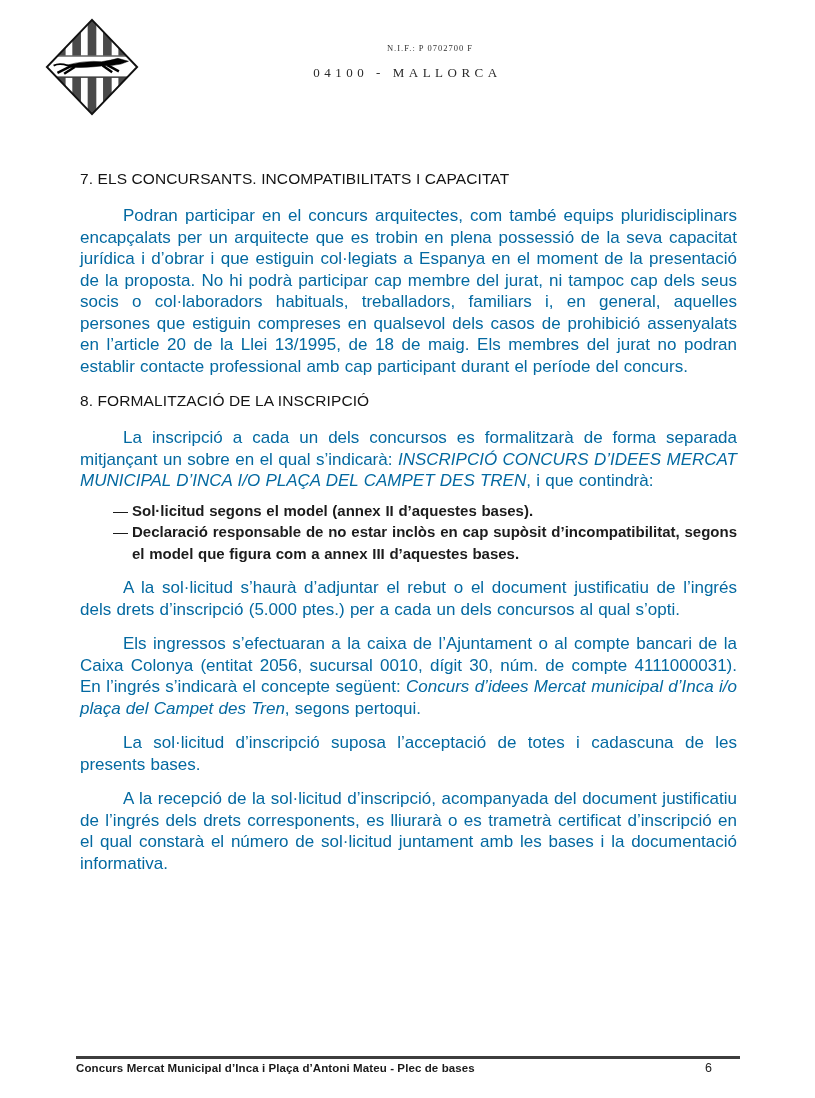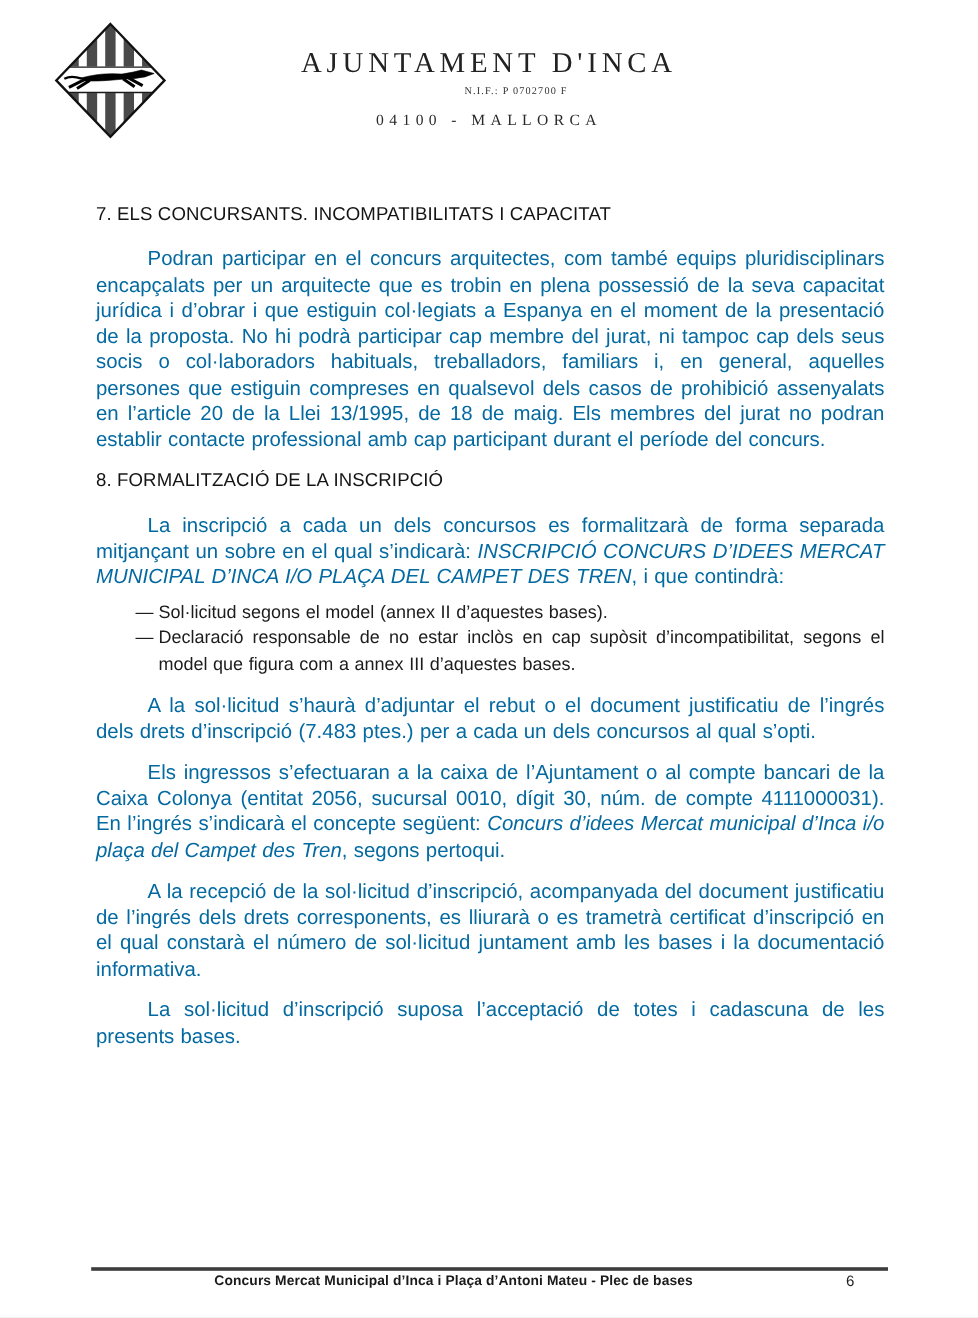--- a/index.html
+++ b/index.html
@@ -64,35 +64,35 @@
     list-style: none;
     margin: -5px 0 13px 0;
     padding-left: 33px;
   }
   ul.dash-list li {
     display: flex;
     font-size: 15px; line-height: 21.5px;
     color: #1c1c1c;
   }
   ul.dash-list .dash { width: 19px; flex: 0 0 19px; }
-  ul.dash-list .li-text { flex: 1; text-align: justify; word-spacing: 0.5px; }
+  ul.dash-list .li-text { flex: 1; text-align: justify; word-spacing: 0.5px; font-weight: bold; }
 
   
   .footer-rule {
     position: absolute; left: 76px; top: 1056px;
     width: 664px; height: 3px;
     background: #3d3d3d;
   }
   .footer-bar {
     position: absolute; left: 76px; top: 1061px; width: 664px;
     height: 20px;
   }
   .footer-title {
     position: absolute; left: 0; right: 60px; top: 1px;
-    text-align: center;
+    text-align: left;
     font-size: 11.5px; font-weight: bold;
     color: #1a1a1a;
     letter-spacing: 0.1px;
   }
   .footer-page {
     position: absolute; right: 28px; top: 0;
     font-size: 12.5px; color: #222;
   }
 </style>
 </head>
@@ -126,21 +126,20 @@
           <path d="M32,52 L21,59" stroke-width="2.6" fill="none"></path>
           <path d="M66,50 L78,56.5" stroke-width="2.6" fill="none"></path>
           <path d="M61,50.5 L71,57.5" stroke-width="2.6" fill="none"></path>
           <path d="M25,50.5 Q16,47.5 10,50.5" stroke-width="2" fill="none"></path>
         </g>
       </g>
       <polygon points="50,3 97,52 50,101 3,52" fill="none" stroke="#111111" stroke-width="2"></polygon>
     </svg>
 
     <div class="head-text">
-      <div class="head-title">AJUNTAMENT D'INCA</div>
       <div class="head-nif">N.I.F.: P 0702700 F</div>
       <div class="head-city">04100 - MALLORCA</div>
     </div>
   </div>
 
   <div class="doc-body">
 
     <h2 class="sec-heading">7. ELS CONCURSANTS. INCOMPATIBILITATS I CAPACITAT</h2>
 
     <p>Podran participar en el concurs arquitectes, com també equips pluridisciplinars encapçalats per un arquitecte que es trobin en plena possessió de la seva capacitat jurídica i d’obrar i que estiguin col·legiats a Espanya en el moment de la presentació de la proposta. No hi podrà participar cap membre del jurat, ni tampoc cap dels seus socis o col·laboradors habituals, treballadors, familiars i, en general, aquelles persones que estiguin compreses en qualsevol dels casos de prohibició assenyalats en l’article 20 de la Llei 13/1995, de 18 de maig. Els membres del jurat no podran establir contacte professional amb cap participant durant el període del concurs.</p>
@@ -154,27 +153,27 @@
       <li>
         <span class="dash">—</span>
         <span class="li-text">Sol·licitud segons el model (annex II d’aquestes bases).</span>
       </li>
       <li>
         <span class="dash">—</span>
         <span class="li-text">Declaració responsable de no estar inclòs en cap supòsit d’incompatibilitat, segons el model que figura com a annex III d’aquestes bases.</span>
       </li>
     </ul>
 
-    <p>A la sol·licitud s’haurà d’adjuntar el rebut o el document justificatiu de l’ingrés dels drets d’inscripció (7.483 ptes.) per a cada un dels concursos al qual s’opti.</p>
+    <p>A la sol·licitud s’haurà d’adjuntar el rebut o el document justificatiu de l’ingrés dels drets d’inscripció (5.000 ptes.) per a cada un dels concursos al qual s’opti.</p>
 
     <p><span>Els ingressos s’efectuaran a la caixa de l’Ajuntament o al compte bancari de la Caixa Colonya (entitat 2056, sucursal 0010, dígit 30, núm. de compte 4111000031). En l’ingrés s’indicarà el concepte següent: </span><i>Concurs d’idees Mercat municipal d’Inca i/o plaça del Campet des Tren</i><span>, segons pertoqui.</span></p>
 
+    <p>La sol·licitud d’inscripció suposa l’acceptació de totes i cadascuna de les presents bases.</p>
+
     <p>A la recepció de la sol·licitud d’inscripció, acompanyada del document justificatiu de l’ingrés dels drets corresponents, es lliurarà o es trametrà certificat d’inscripció en el qual constarà el número de sol·licitud juntament amb les bases i la documentació informativa.</p>
-
-    <p>La sol·licitud d’inscripció suposa l’acceptació de totes i cadascuna de les presents bases.</p>
 
   </div>
 
   <div class="footer-rule"></div>
   <div class="footer-bar">
     <span class="footer-title">Concurs Mercat Municipal d’Inca i Plaça d’Antoni Mateu - Plec de bases</span>
     <span class="footer-page">6</span>
   </div>
 
 </div>

